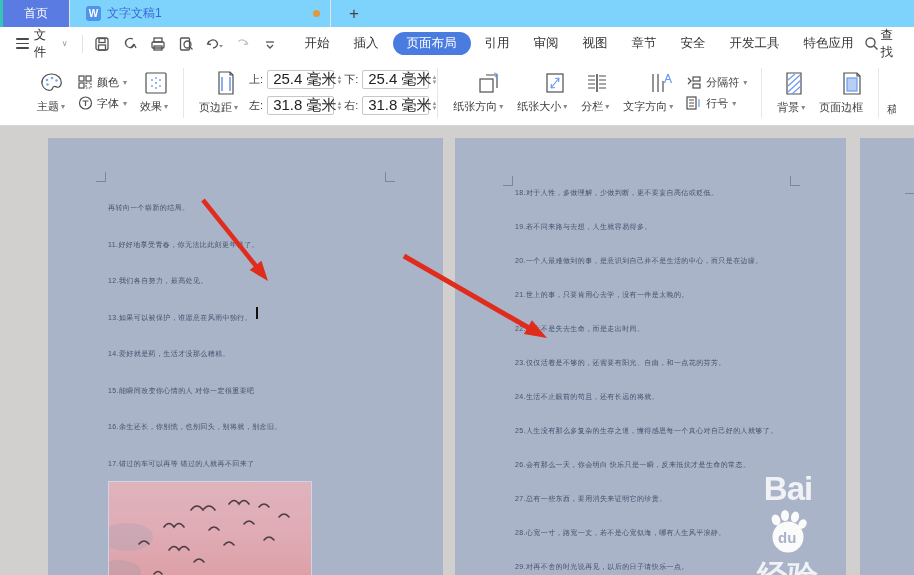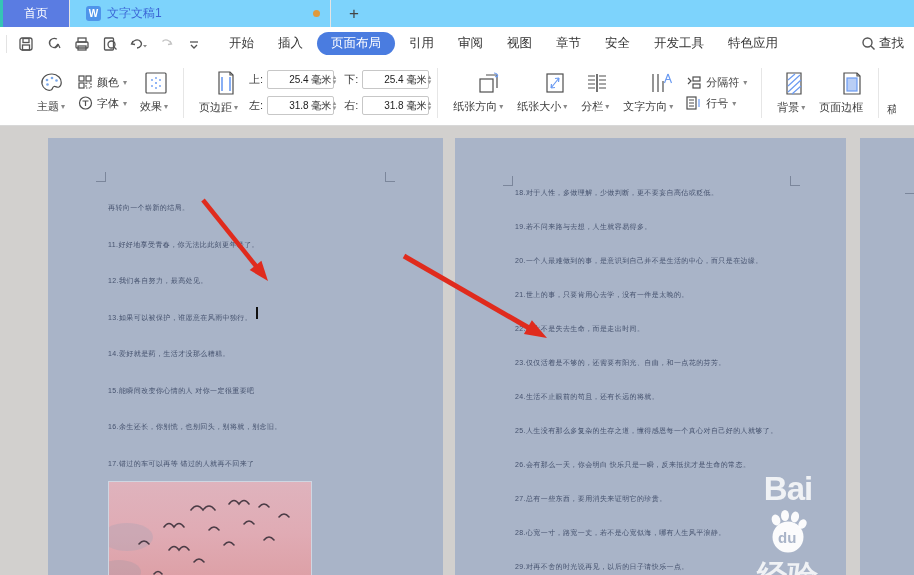--- a/index.html
+++ b/index.html
@@ -49,21 +49,21 @@
   .rrow { display:flex; align-items:center; gap:4px; font-size:11px; color:#3c3c3c; white-space:nowrap; }
   .ribbon svg.rico { stroke:#4f4f4f; fill:none; stroke-width:1.2; }
   .ribbon svg .blue { stroke:#6b9bf2; }
   .ribbon svg .bluefill { fill:#b9cef5; stroke:#6b9bf2; }
 
   .margin-grid { display:grid; grid-template-columns:auto auto; grid-template-rows:auto auto;
                  gap:7px 10px; margin-left:4px; }
   .mcell { display:flex; align-items:center; gap:4px; font-size:11px; color:#3a3a3a; }
   .mbox { width:67px; height:19px; border:1px solid #c7c7c7; background:#fff; border-radius:2px;
           display:flex; align-items:center; }
-  .mval { flex:1; font-size:10px; color:#222; padding-left:5px; white-space:nowrap;margin-left:16px; }
+  .mval { flex:1; font-size:15px; color:#222; padding-left:5px; white-space:nowrap; }
   .spin { display:flex; flex-direction:column; width:11px; align-items:center;
           justify-content:center; line-height:5px; }
   .spin span { font-size:6px; color:#999; }
   .cutoff { width:9px; overflow:hidden; font-size:11px; color:#3c3c3c; align-self:flex-end; margin-bottom:8px; }
 
   
   .workspace { position:relative; height:449px; background:#d2d0ce; overflow:hidden; }
   .page { position:absolute; top:12px; height:600px; background:#a9b4c8; }
   .page1 { left:48px; width:395px; }
   .page2 { left:455px; width:391px; }
@@ -104,20 +104,29 @@
   <div class="tab-home">首页</div>
   <div class="tab-doc">
     <span class="wps-w">W</span>
     <span class="tab-doc-title">文字文稿1</span>
     <span class="dot"></span>
   </div>
   <div class="tab-plus">+</div>
 </div>
 
 <div class="menubar">
+  <div class="file-zone">
+    <span class="hamburger">
+        <span></span>
+        <span></span>
+        <span></span>
+      </span>
+    <span>文件</span>
+    <span class="mini-carat">∨</span>
+  </div>
   <div class="vdiv"></div>
   <div class="qicons">
     <span class="qico">
       <svg width="16" height="16">
           <rect x="2" y="2" width="12" height="12" rx="2"></rect>
           <rect x="5" y="2.5" width="6" height="4"></rect>
           <rect x="4.5" y="9" width="7" height="5"></rect>
         </svg>
     </span>
     <span class="qico">

